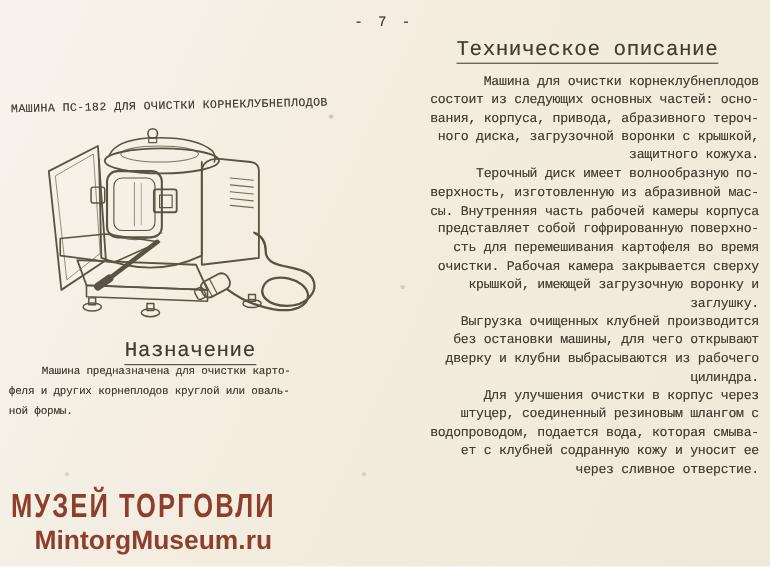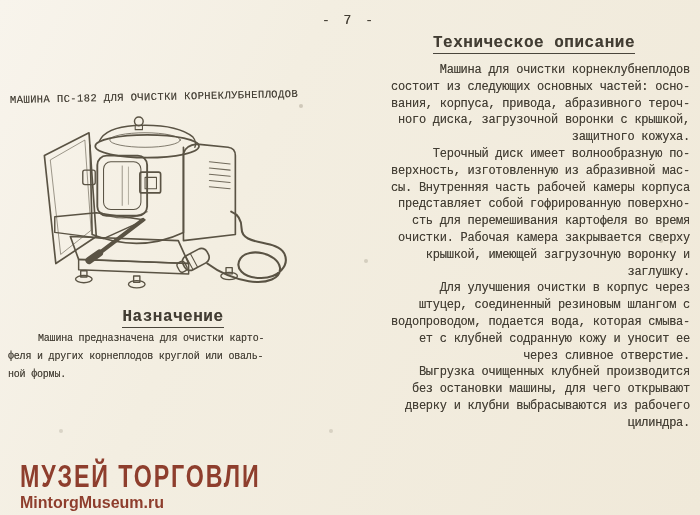--- a/index.html
+++ b/index.html
@@ -25,41 +25,42 @@
     transform:rotate(-1.2deg);transform-origin:left center;
     white-space:nowrap;
   }
   .figure{
     position:absolute;left:26px;top:112px;width:290px;height:192px;
   }
   .purpose-heading-wrap{
     position:absolute;left:8px;top:308px;width:330px;text-align:center;
   }
   .doc-heading{
-    display:inline-block;font-size:16px;letter-spacing:.5px;
-    border-bottom:1px solid #4a463c;padding-bottom:1px;font-weight:bold;
+    display:inline-block;font-size:19px;letter-spacing:.5px;
+    border-bottom:1px solid #4a463c;padding-bottom:1px;
   }
   .purpose-paragraph{
     position:absolute;left:8px;top:330px;width:330px;
     font-size:10px;line-height:18px;letter-spacing:-.2px;
     white-space:pre-line;text-indent:30px;
   }
 
   
-  .watermark{position:absolute;left:20px;top:443px;color:#8e3e2d;margin-top:16px;}
+  .watermark{position:absolute;left:10px;top:443px;color:#8e3e2d;}
   .wm-line1{
     font-family:"Liberation Sans",sans-serif;font-weight:700;
     font-size:25px;letter-spacing:2px;
     transform:scale(.93,1.22);transform-origin:left top;
     white-space:nowrap;
   }
   .wm-line2{
     font-family:"Liberation Sans",sans-serif;font-weight:700;
-    font-size:16px;margin-top:6px;letter-spacing:0;
+    font-size:24px;margin-top:6px;letter-spacing:0;
     white-space:nowrap;
+    text-align:center;
   }
 
   
   .tech{
     position:absolute;left:378px;top:34px;width:312px;
   }
   .tech-heading-wrap{text-align:center;margin-bottom:8px;}
   .tech p{
     margin:0;font-size:12px;line-height:16.8px;letter-spacing:-.25px;
     white-space:pre-line;text-indent:30px;text-align:right;
@@ -180,25 +181,25 @@
 ного диска, загрузочной воронки с крышкой,
 защитного кожуха.</p>
     <p class="ink">Терочный диск имеет волнообразную по-
 верхность, изготовленную из абразивной мас-
 сы. Внутренняя часть рабочей камеры корпуса
 представляет собой гофрированную поверхно-
 сть для перемешивания картофеля во время
 очистки. Рабочая камера закрывается сверху
 крышкой, имеющей загрузочную воронку и
 заглушку.</p>
+    <p class="ink">Выгрузка очищенных клубней производится
+без остановки машины, для чего открывают
+дверку и клубни выбрасываются из рабочего
+цилиндра.</p>
     <p class="ink">Для улучшения очистки в корпус через
 штуцер, соединенный резиновым шлангом с
 водопроводом, подается вода, которая смыва-
 ет с клубней содранную кожу и уносит ее
 через сливное отверстие.</p>
-    <p class="ink">Выгрузка очищенных клубней производится
-без остановки машины, для чего открывают
-дверку и клубни выбрасываются из рабочего
-цилиндра.</p>
   </div>
 
   <div class="speckles"></div>
 </div>
 
 </body></html>

